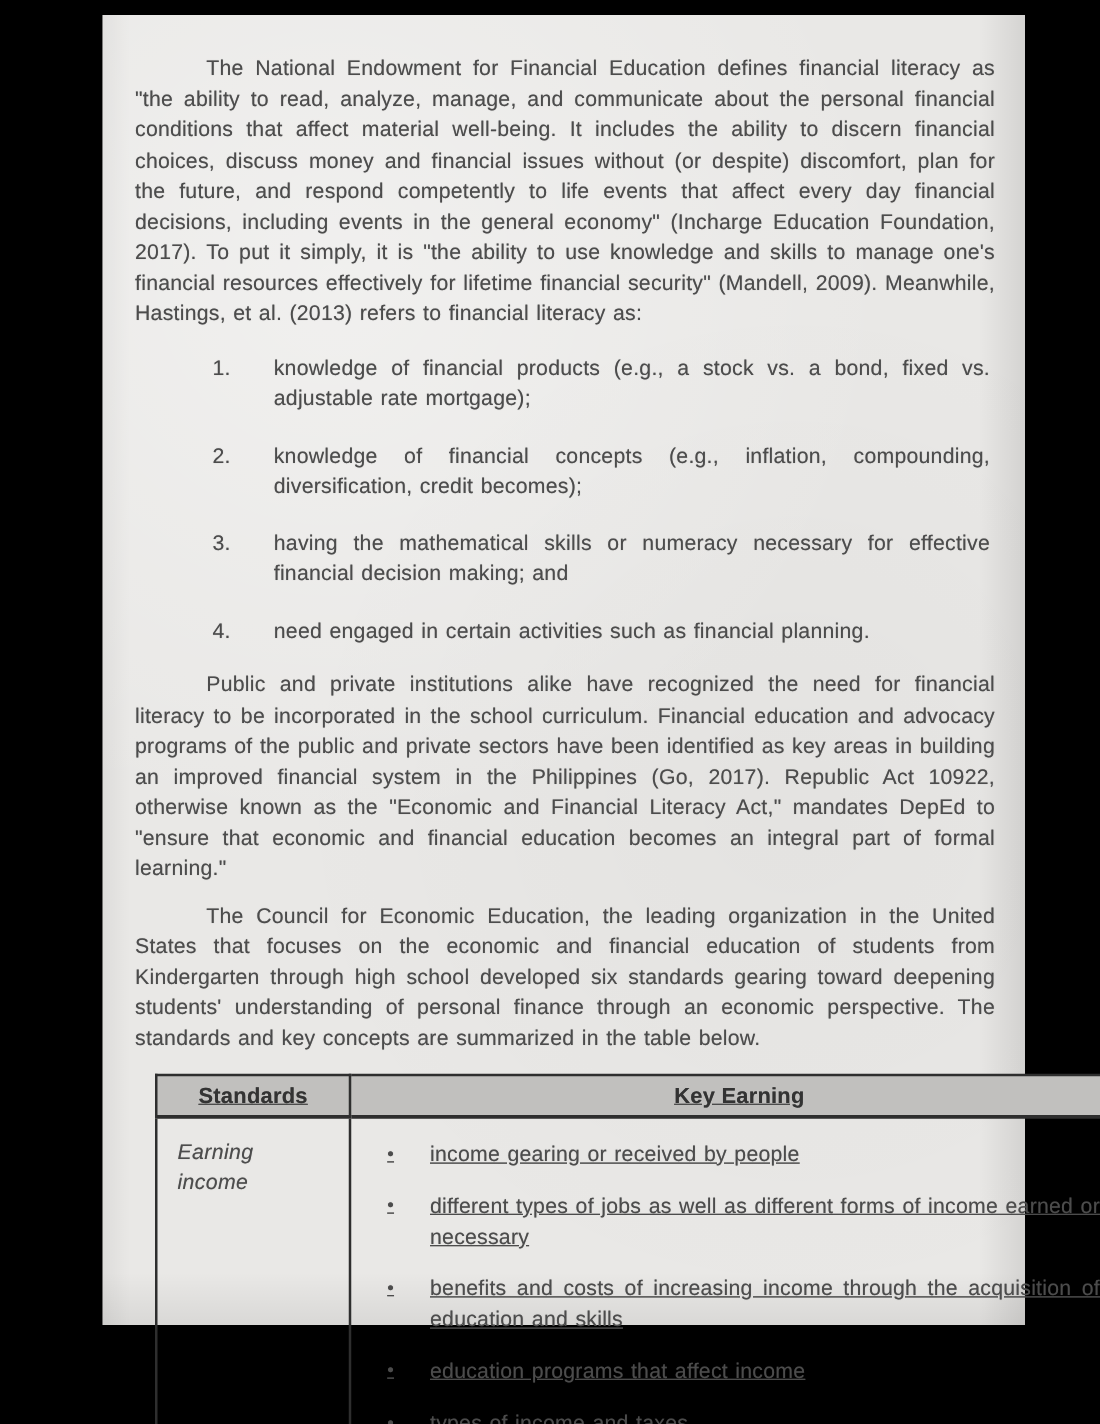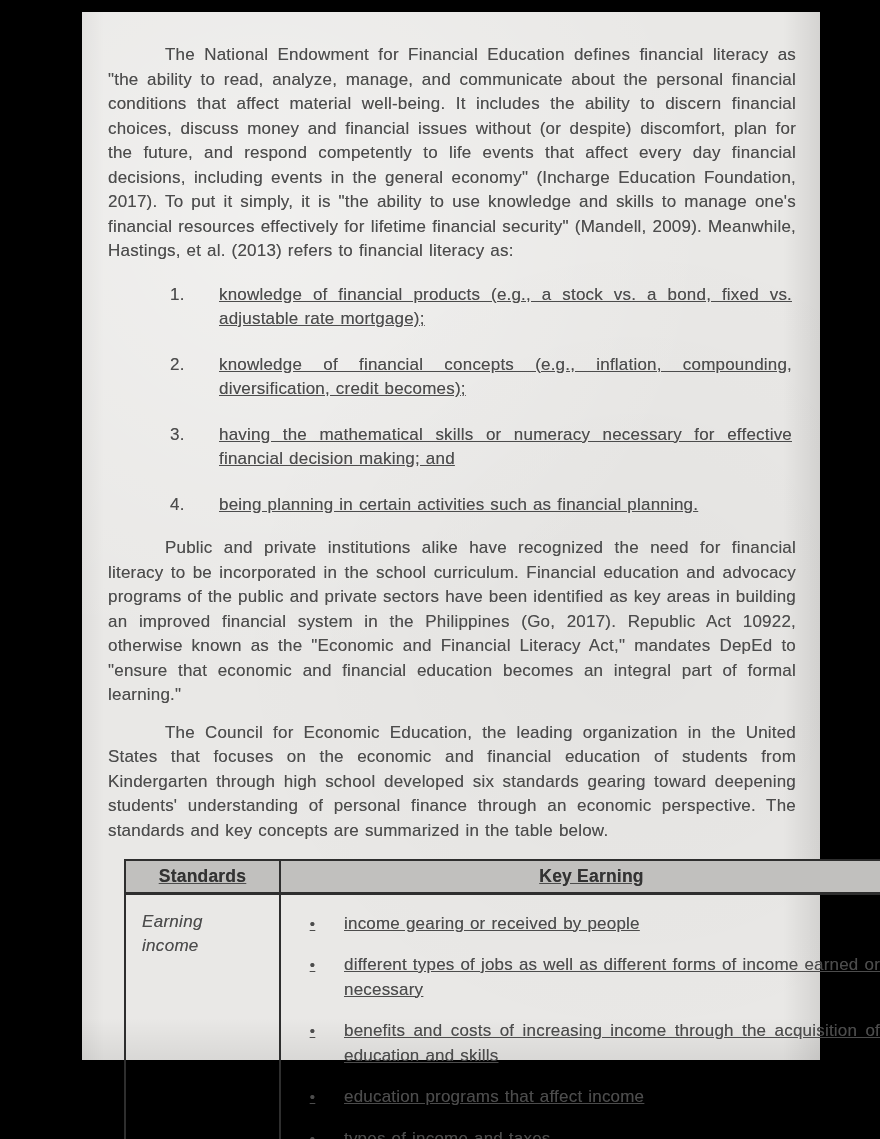--- a/index.html
+++ b/index.html
@@ -43,21 +43,21 @@
   .numlist li {
     display: flex;
     margin-bottom: 13px;
     font-size: 17px;
     line-height: 24.5px;
     letter-spacing: 0.2px;
     word-spacing: 1px;
     text-shadow: 0 0 0.6px rgba(76,76,76,0.55);
   }
   .numlist .num { width: 41px; flex: 0 0 41px; }
-  .numlist .li-text { flex: 1; text-align: justify; text-decoration: underline; }
+  .numlist .li-text { flex: 1; text-align: justify; }
   table.standards {
     margin: 16px 0 0 20px;
     width: 780px;
     border-collapse: collapse;
     table-layout: fixed;
     text-decoration: underline;
   }
   table.standards, table.standards th, table.standards td {
     border: 2px solid #2e2e2e;
   }
@@ -122,21 +122,21 @@
     <li>
       <span class="num">2.</span>
       <span class="li-text">knowledge of financial concepts (e.g., inflation, compounding, diversification, credit becomes);</span>
     </li>
     <li>
       <span class="num">3.</span>
       <span class="li-text">having the mathematical skills or numeracy necessary for effective financial decision making; and</span>
     </li>
     <li>
       <span class="num">4.</span>
-      <span class="li-text">being planning in certain activities such as financial planning.</span>
+      <span class="li-text">need engaged in certain activities such as financial planning.</span>
     </li>
   </ol>
 
   <p class="para">Public and private institutions alike have recognized the need for financial literacy to be incorporated in the school curriculum. Financial education and advocacy programs of the public and private sectors have been identified as key areas in building an improved financial system in the Philippines (Go, 2017). Republic Act 10922, otherwise known as the "Economic and Financial Literacy Act," mandates DepEd to "ensure that economic and financial education becomes an integral part of formal learning."</p>
 
   <p class="para">The Council for Economic Education, the leading organization in the United States that focuses on the economic and financial education of students from Kindergarten through high school developed six standards gearing toward deepening students' understanding of personal finance through an economic perspective. The standards and key concepts are summarized in the table below.</p>
 
   <table class="standards">
     <colgroup>
       <col class="col-standards">

